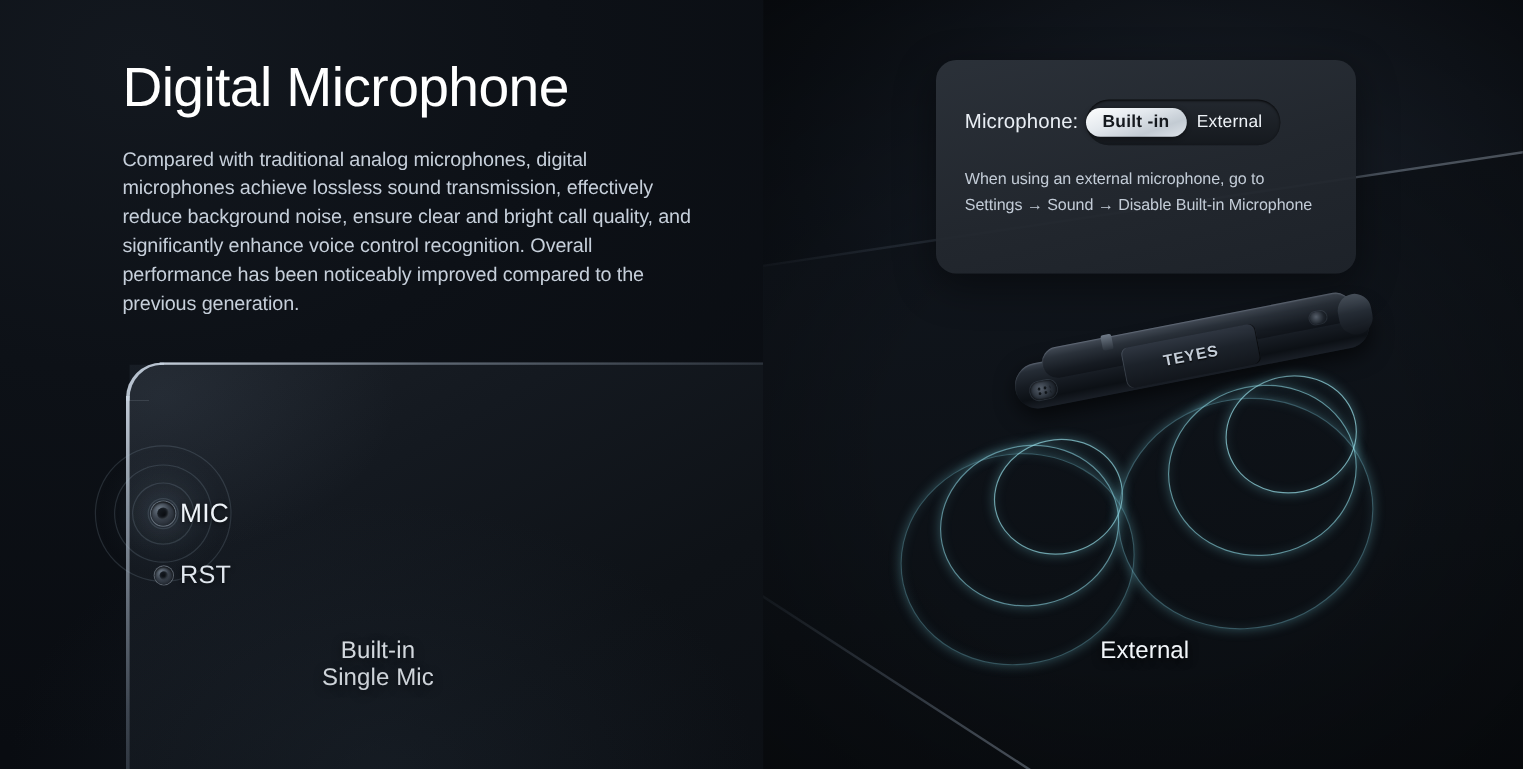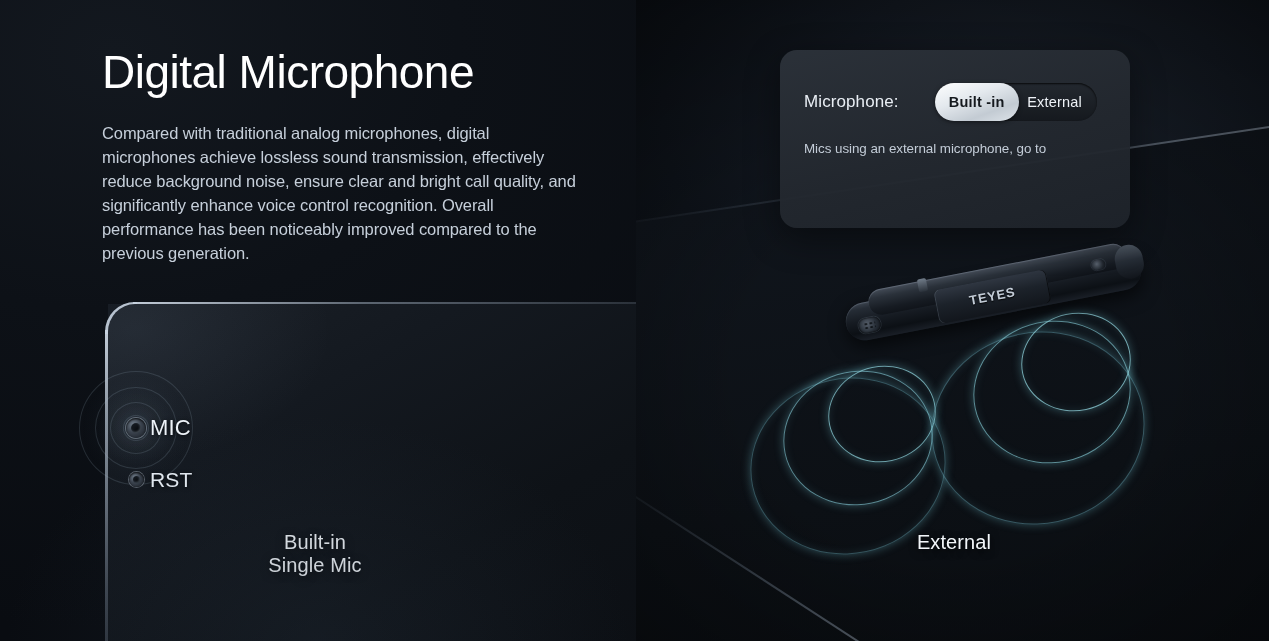--- a/index.html
+++ b/index.html
@@ -323,21 +323,21 @@
     width: 350px; height: 178px;
     border-radius: 17px;
     background: linear-gradient(165deg, rgba(44,50,58,.96) 0%, rgba(35,40,47,.95) 55%, rgba(30,35,42,.95) 100%);
     box-shadow: 0 10px 34px rgba(0,0,0,.45);
   }
   .card-row {
     position: absolute;
     left: 24px; top: 33px;
     display: flex;
     align-items: center;
-    gap: 36px;
+    gap: 6px;
   }
   .card-label {
     font-size: 17px;
     font-weight: 400;
     color: #e9eef4;
     letter-spacing: .1px;
     white-space: nowrap;
   }
   .toggle {
     position: relative;
@@ -348,21 +348,21 @@
     background: linear-gradient(180deg, #23282f 0%, #15191e 100%);
     box-shadow: inset 0 1px 2px rgba(0,0,0,.8);
     padding: 0;
   }
   .toggle-opt {
     position: relative;
     z-index: 2;
     display: flex;
     align-items: center;
     justify-content: center;
-    height: 38px;
+    height: 24px;
     font-size: 14.5px;
     letter-spacing: .2px;
     cursor: pointer;
     user-select: none;
   }
   .opt-active {
     width: 84px;
     border-radius: 19px;
     font-weight: 700;
     color: #15191e;
@@ -460,17 +460,18 @@
 
   <div class="card">
     <div class="card-row">
       <div class="card-label">Microphone:</div>
       <div class="toggle">
         <div class="toggle-opt opt-active">Built -in</div>
         <div class="toggle-opt opt-idle">External</div>
       </div>
     </div>
     <div class="card-note">
-      <span class="note-line">Mics using an external microphone, go to</span>
+      <span class="note-line">When using an external microphone, go to</span>
+      <span class="note-line">Settings → Sound → Disable Built-in Microphone</span>
     </div>
   </div>
 
 </div>
 
 </body></html>

